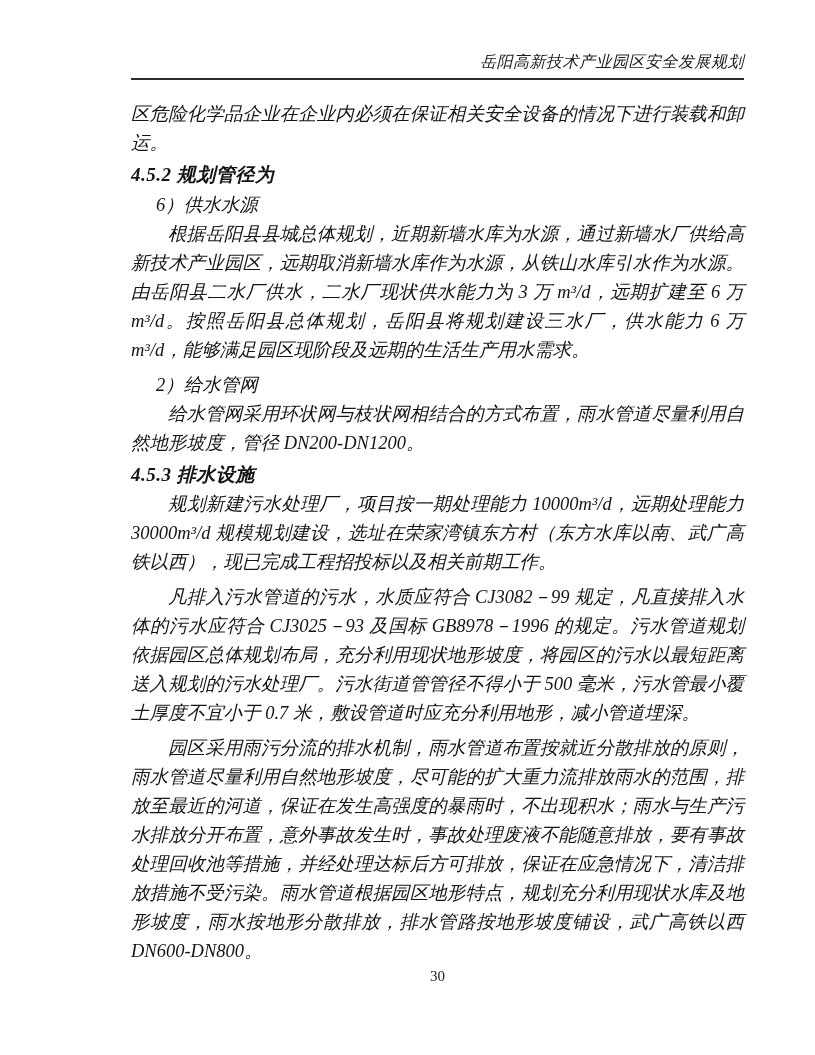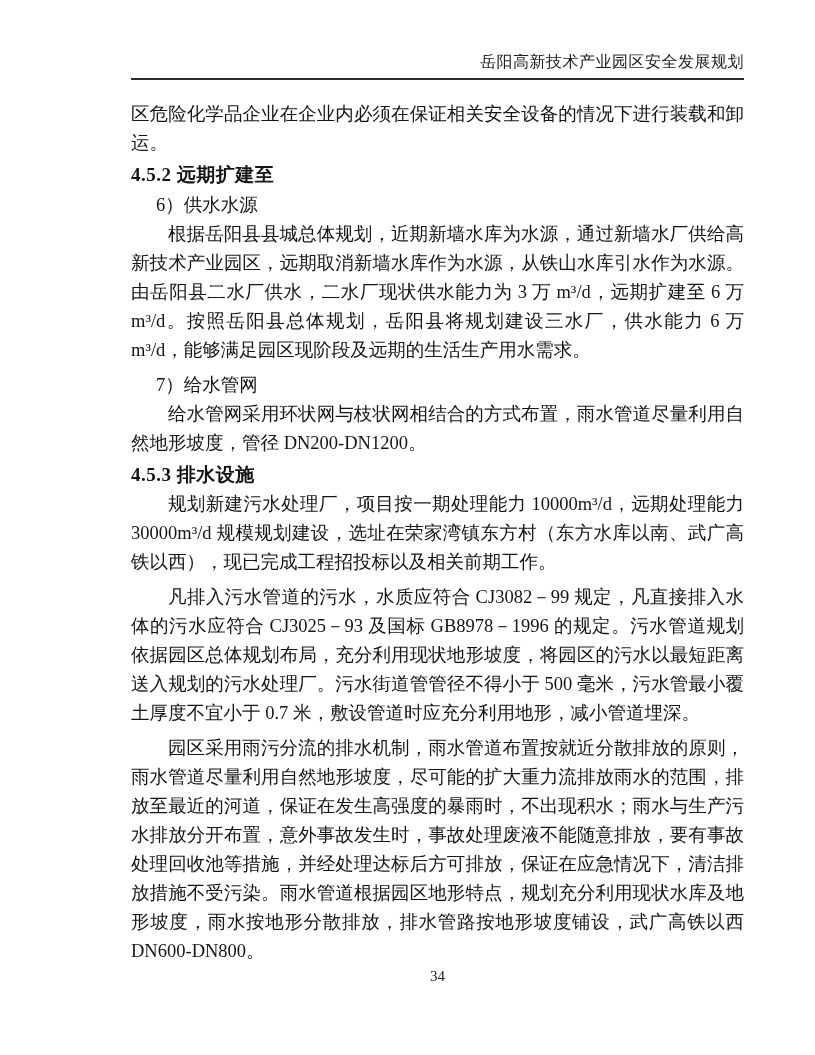--- a/index.html
+++ b/index.html
@@ -12,20 +12,21 @@
     font-family: "Liberation Serif", "DejaVu Serif", serif;
     color: #111111;
     overflow: hidden;
     box-sizing: border-box;
   }
   .content {
     position: absolute;
     left: 131px;
     top: 0;
     width: 613px;
+    font-style: italic;
   }
   .header { padding-top: 52px; }
   .header-title {
     text-align: right;
     font-size: 16px;
     line-height: 20px;
     letter-spacing: 0.5px;
     color: #1c1c1c;
   }
   .header-rule {
@@ -73,37 +74,37 @@
 
     <div class="header">
       <div class="header-title">岳阳高新技术产业园区安全发展规划</div>
       <div class="header-rule"></div>
     </div>
 
     <div class="body-text">
 
       <p class="para flush">区危险化学品企业在企业内必须在保证相关安全设备的情况下进行装载和卸运。</p>
 
-      <p class="section-heading">4.5.2 远期扩建至</p>
+      <p class="section-heading">4.5.2 规划管径为</p>
 
       <p class="list-line">6）供水水源</p>
 
       <p class="para">根据岳阳县县城总体规划，近期新墙水库为水源，通过新墙水厂供给高新技术产业园区，远期取消新墙水库作为水源，从铁山水库引水作为水源。由岳阳县二水厂供水，二水厂现状供水能力为 3 万 m³/d，远期扩建至 6 万 m³/d。按照岳阳县总体规划，岳阳县将规划建设三水厂，供水能力 6 万 m³/d，能够满足园区现阶段及远期的生活生产用水需求。</p>
 
-      <p class="list-line gap-sm">7）给水管网</p>
+      <p class="list-line gap-sm">2）给水管网</p>
 
       <p class="para">给水管网采用环状网与枝状网相结合的方式布置，雨水管道尽量利用自然地形坡度，管径 DN200-DN1200。</p>
 
       <p class="section-heading">4.5.3 排水设施</p>
 
       <p class="para">规划新建污水处理厂，项目按一期处理能力 10000m³/d，远期处理能力 30000m³/d 规模规划建设，选址在荣家湾镇东方村（东方水库以南、武广高铁以西），现已完成工程招投标以及相关前期工作。</p>
 
       <p class="para gap-sm">凡排入污水管道的污水，水质应符合 CJ3082－99 规定，凡直接排入水体的污水应符合 CJ3025－93 及国标 GB8978－1996 的规定。污水管道规划依据园区总体规划布局，充分利用现状地形坡度，将园区的污水以最短距离送入规划的污水处理厂。污水街道管管径不得小于 500 毫米，污水管最小覆土厚度不宜小于 0.7 米，敷设管道时应充分利用地形，减小管道埋深。</p>
 
       <p class="para gap-sm">园区采用雨污分流的排水机制，雨水管道布置按就近分散排放的原则，雨水管道尽量利用自然地形坡度，尽可能的扩大重力流排放雨水的范围，排放至最近的河道，保证在发生高强度的暴雨时，不出现积水；雨水与生产污水排放分开布置，意外事故发生时，事故处理废液不能随意排放，要有事故处理回收池等措施，并经处理达标后方可排放，保证在应急情况下，清洁排放措施不受污染。雨水管道根据园区地形特点，规划充分利用现状水库及地形坡度，雨水按地形分散排放，排水管路按地形坡度铺设，武广高铁以西 DN600-DN800。</p>
 
     </div>
   </div>
 
   <div class="footer">
-    <span>34</span>
+    <span>30</span>
   </div>
 </div>
 
 </body></html>

